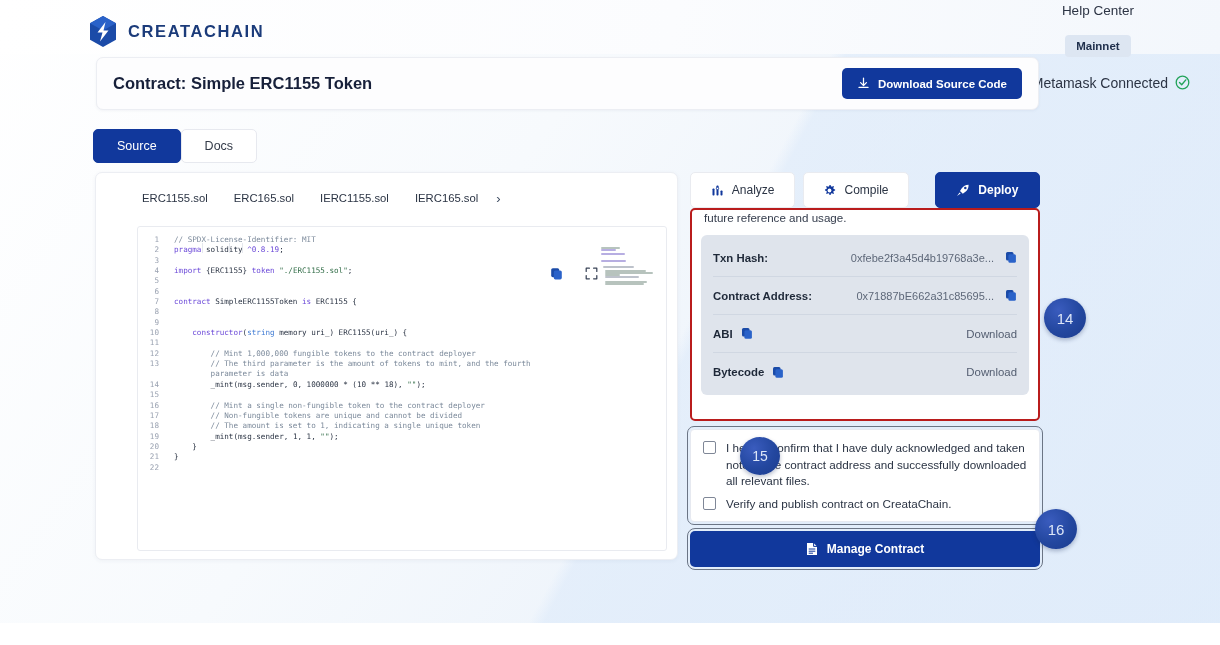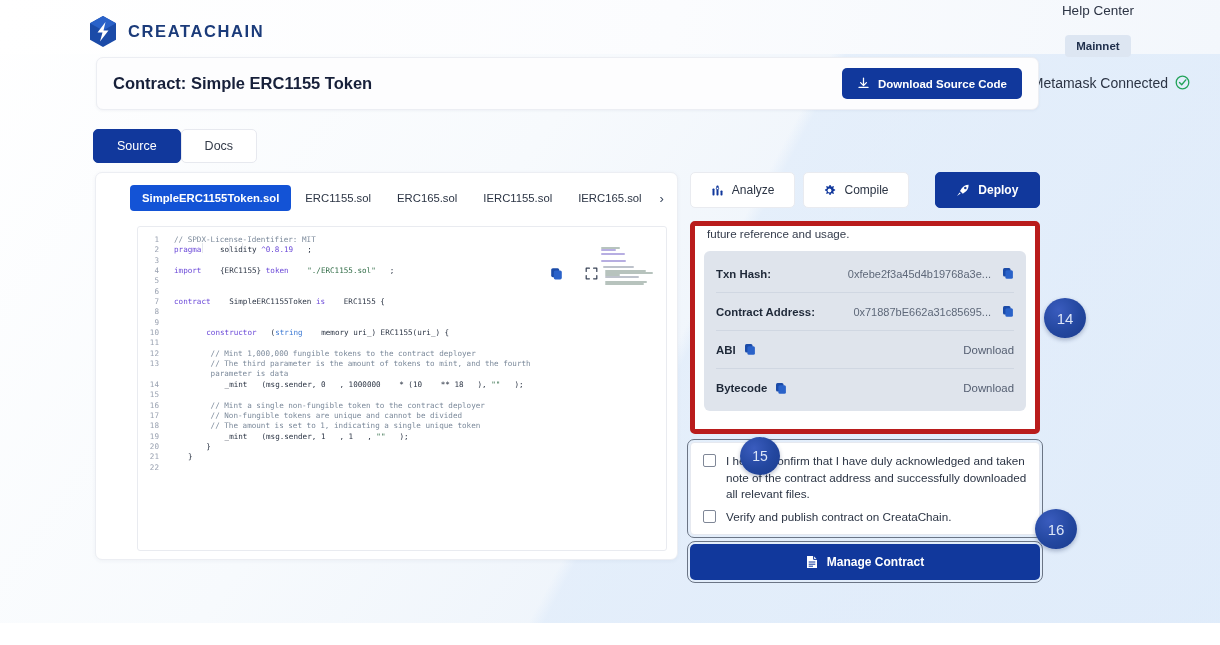--- a/index.html
+++ b/index.html
@@ -137,21 +137,21 @@
     background: #e5e8ee;
   }
   .vline1 { left: 36px; }
   .vline2 { left: 63px; }
   .vline3 { left: 76px; }
   .tok-com { color: #7c8a9b; }
   .tok-kw  { color: #6b49d8; }
   .tok-typ { color: #3f7bd4; }
   .tok-str { color: #2f6b45; }
   .tok-num { color: #2b3444; }
-  .tok-pln { color: #2b3444; padding-left: 14px; }
+  .tok-pln { color: #2b3444; }
 
   .edit-icons {
     position: absolute; right: 68px; top: 40px;
     display: flex; gap: 22px; align-items: center;
   }
   .copy-ic { width: 13px; height: 13px; display: block; cursor: pointer; }
   .expand-ic { width: 13px; height: 13px; display: block; cursor: pointer; }
   .minimap {
     position: absolute; right: 7px; top: 20px;
     width: 58px; height: 38px;
@@ -171,23 +171,22 @@
     font-size: 12px; color: #2b3444;
     padding: 10px 6px; cursor: pointer;
     display: flex; align-items: center; justify-content: center; gap: 8px;
     font-family: "Liberation Sans", sans-serif;
   }
   .rbtn.primary { background: #11389c; color: #fff; border-color: #11389c; font-weight: bold; margin-left: 18px; }
   .rbtn svg { display:block; }
 
   .deploy-panel {
     position: relative;
-    margin-top: 13px;
     background: #fff;
-    border: 5px solid #b91c1c;
+    border: 2px solid #b91c1c;
     border-radius: 5px;
     height: 213px;
     overflow: hidden;
   }
   .panel-fade-text {
     font-size: 11.6px; color: #333b4b;
     padding: 1px 12px 0 12px;
     height: 16px; overflow: hidden;
   }
   .info-box {
@@ -324,21 +323,20 @@
   </button>
 </div>
 
 <div class="tabs-row">
   <div class="tab active">Source</div>
   <div class="tab">Docs</div>
 </div>
 
 <div class="code-card">
   <div class="file-tabs">
-    <div class="ftab active">SimpleERC1155Token.sol</div>
     <div class="ftab">ERC1155.sol</div>
     <div class="ftab">ERC165.sol</div>
     <div class="ftab">IERC1155.sol</div>
     <div class="ftab">IERC165.sol</div>
     <div class="ftab-next">›</div>
   </div>
 
   <div class="editor">
     <div class="code-area">
       <div class="gutter" id="gutter">

